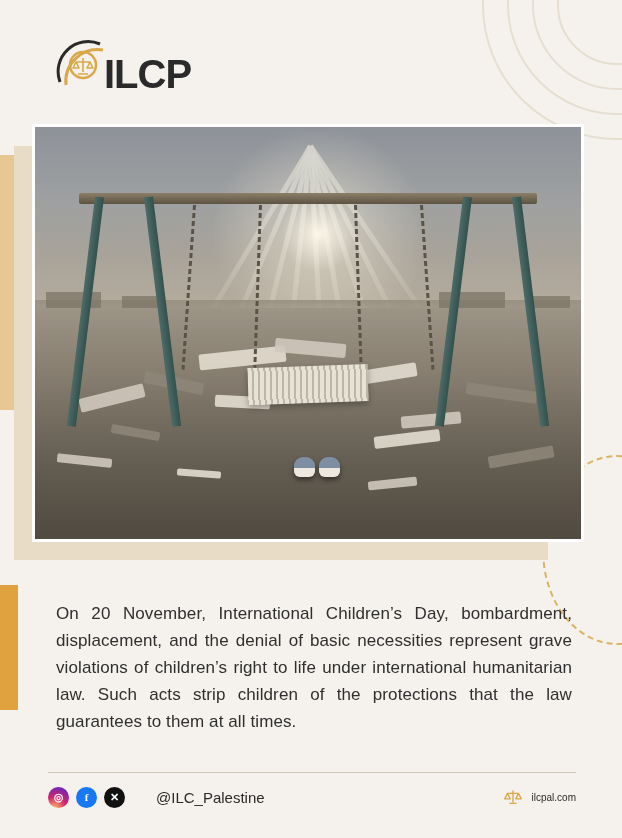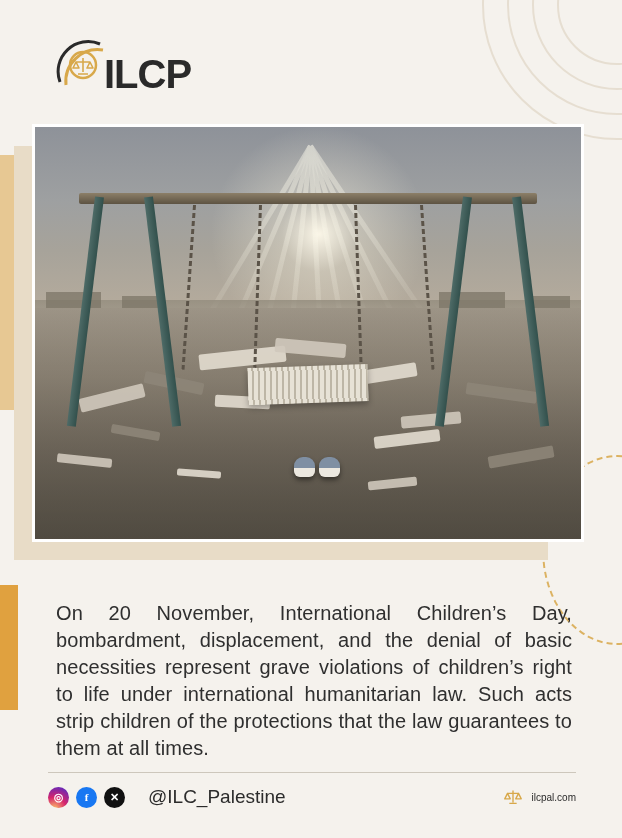--- a/index.html
+++ b/index.html
@@ -174,21 +174,21 @@
     position: absolute; left: 0; top: 42%; width: 100%; height: 4%;
     background: linear-gradient(to bottom, rgba(150,143,128,.9), rgba(120,113,100,.2));
   }
   .bldg { position: absolute; background: #7c7567; opacity: .75; }
 
   
   .body-text {
     position: absolute;
     left: 56px; top: 600px;
     width: 516px;
-    font-size: 20px;
+    font-size: 17px;
     line-height: 27px;
     color: #2f2f2f;
     text-align: justify;
     letter-spacing: .1px;
   }
 
   
   .divider {
     position: absolute;
     left: 48px; top: 772px;
@@ -211,23 +211,23 @@
     align-items: center; justify-content: center;
     color: #fff;
     font-size: 11px;
     font-weight: 700;
     line-height: 1;
   }
   .soc.ig { background: radial-gradient(circle at 30% 105%, #fdc468, #d6256b 45%, #6b28b5 85%); }
   .soc.fb { background: #1877f2; font-family: "Liberation Serif", serif; }
   .soc.x  { background: #111; }
   .handle {
-    font-size: 19px;
+    font-size: 15px;
     color: #2b2b2b;
-    margin-left: 16px;
+    margin-left: 24px;
   }
   .site-right { display: flex; align-items: center; gap: 8px; }
   .site-mark {
     width: 22px; height: 22px;
     display: inline-flex; align-items: center; justify-content: center;
   }
   .site-text { font-size: 10px; color: #2b2b2b; }
 </style>
 </head>
 <body>

